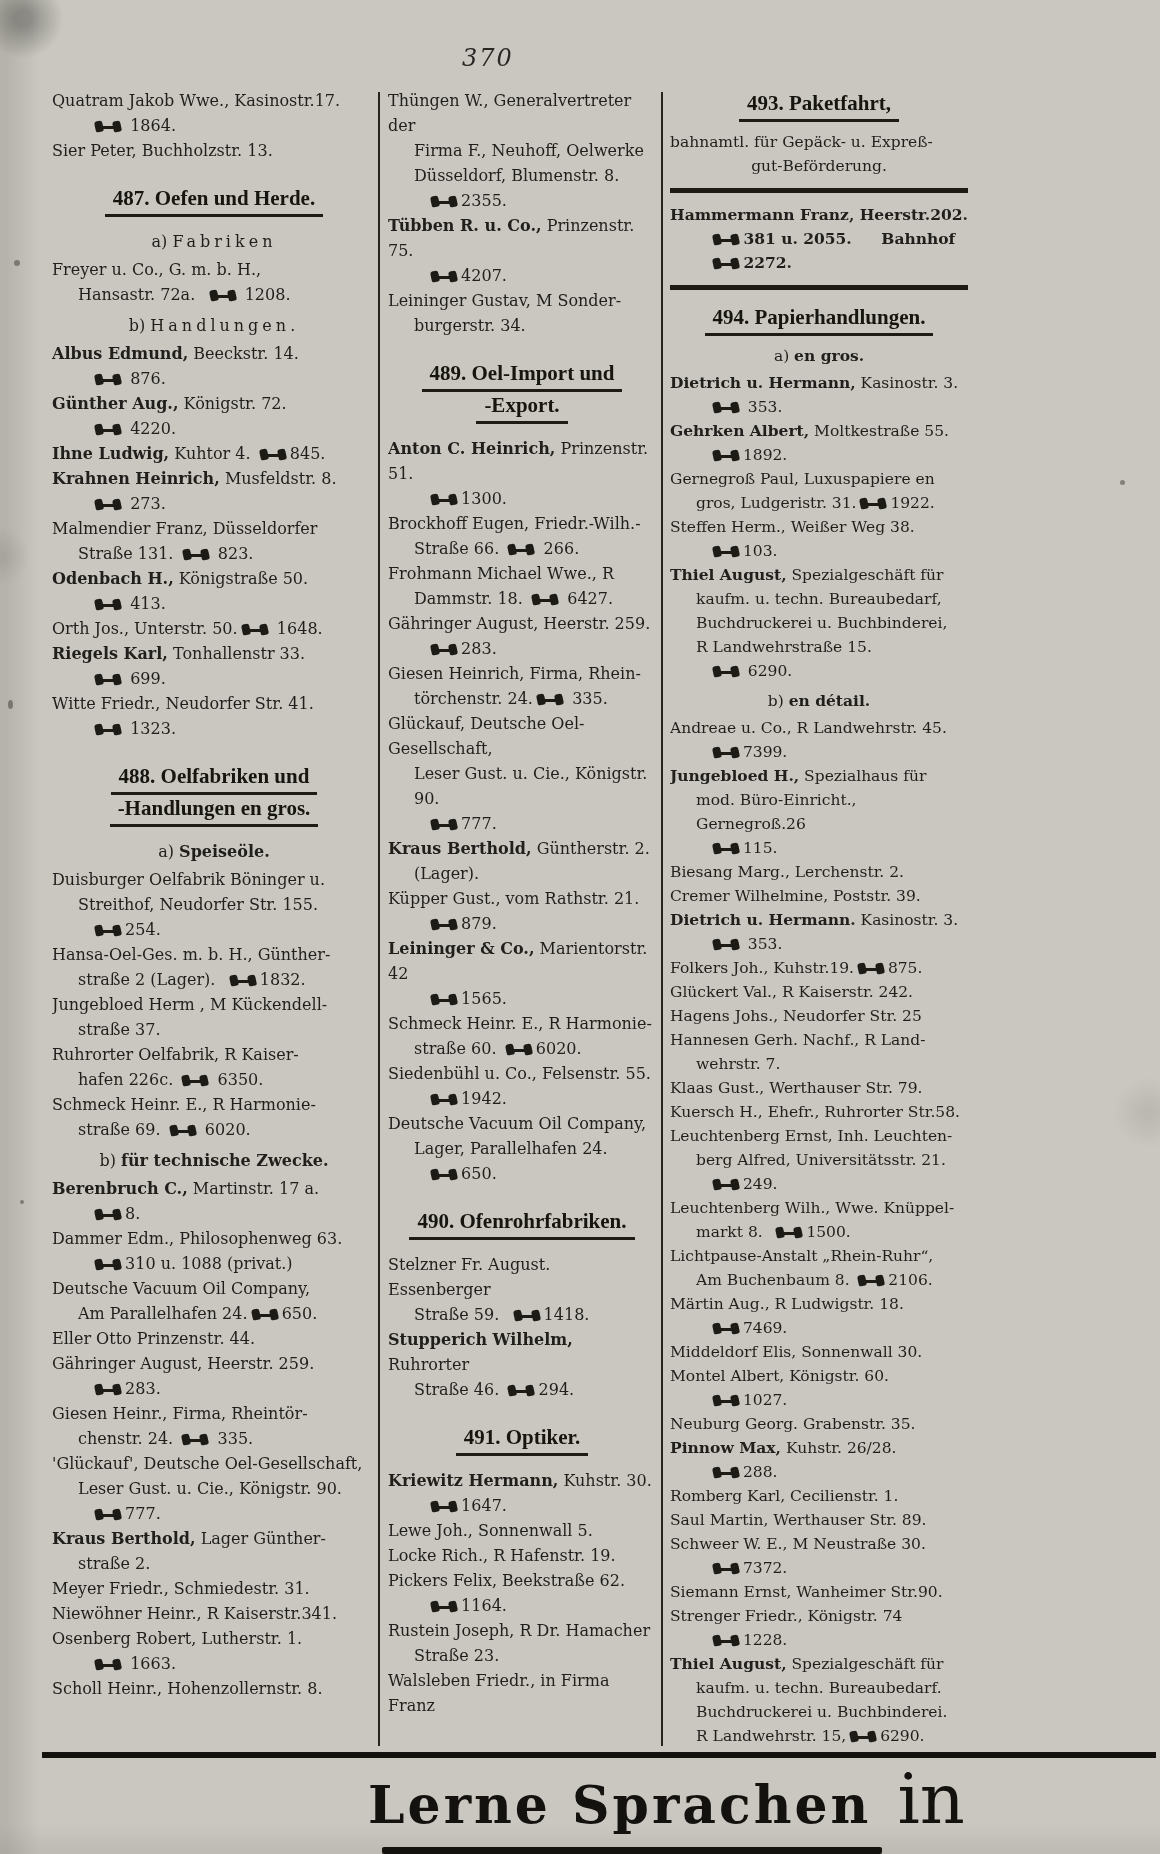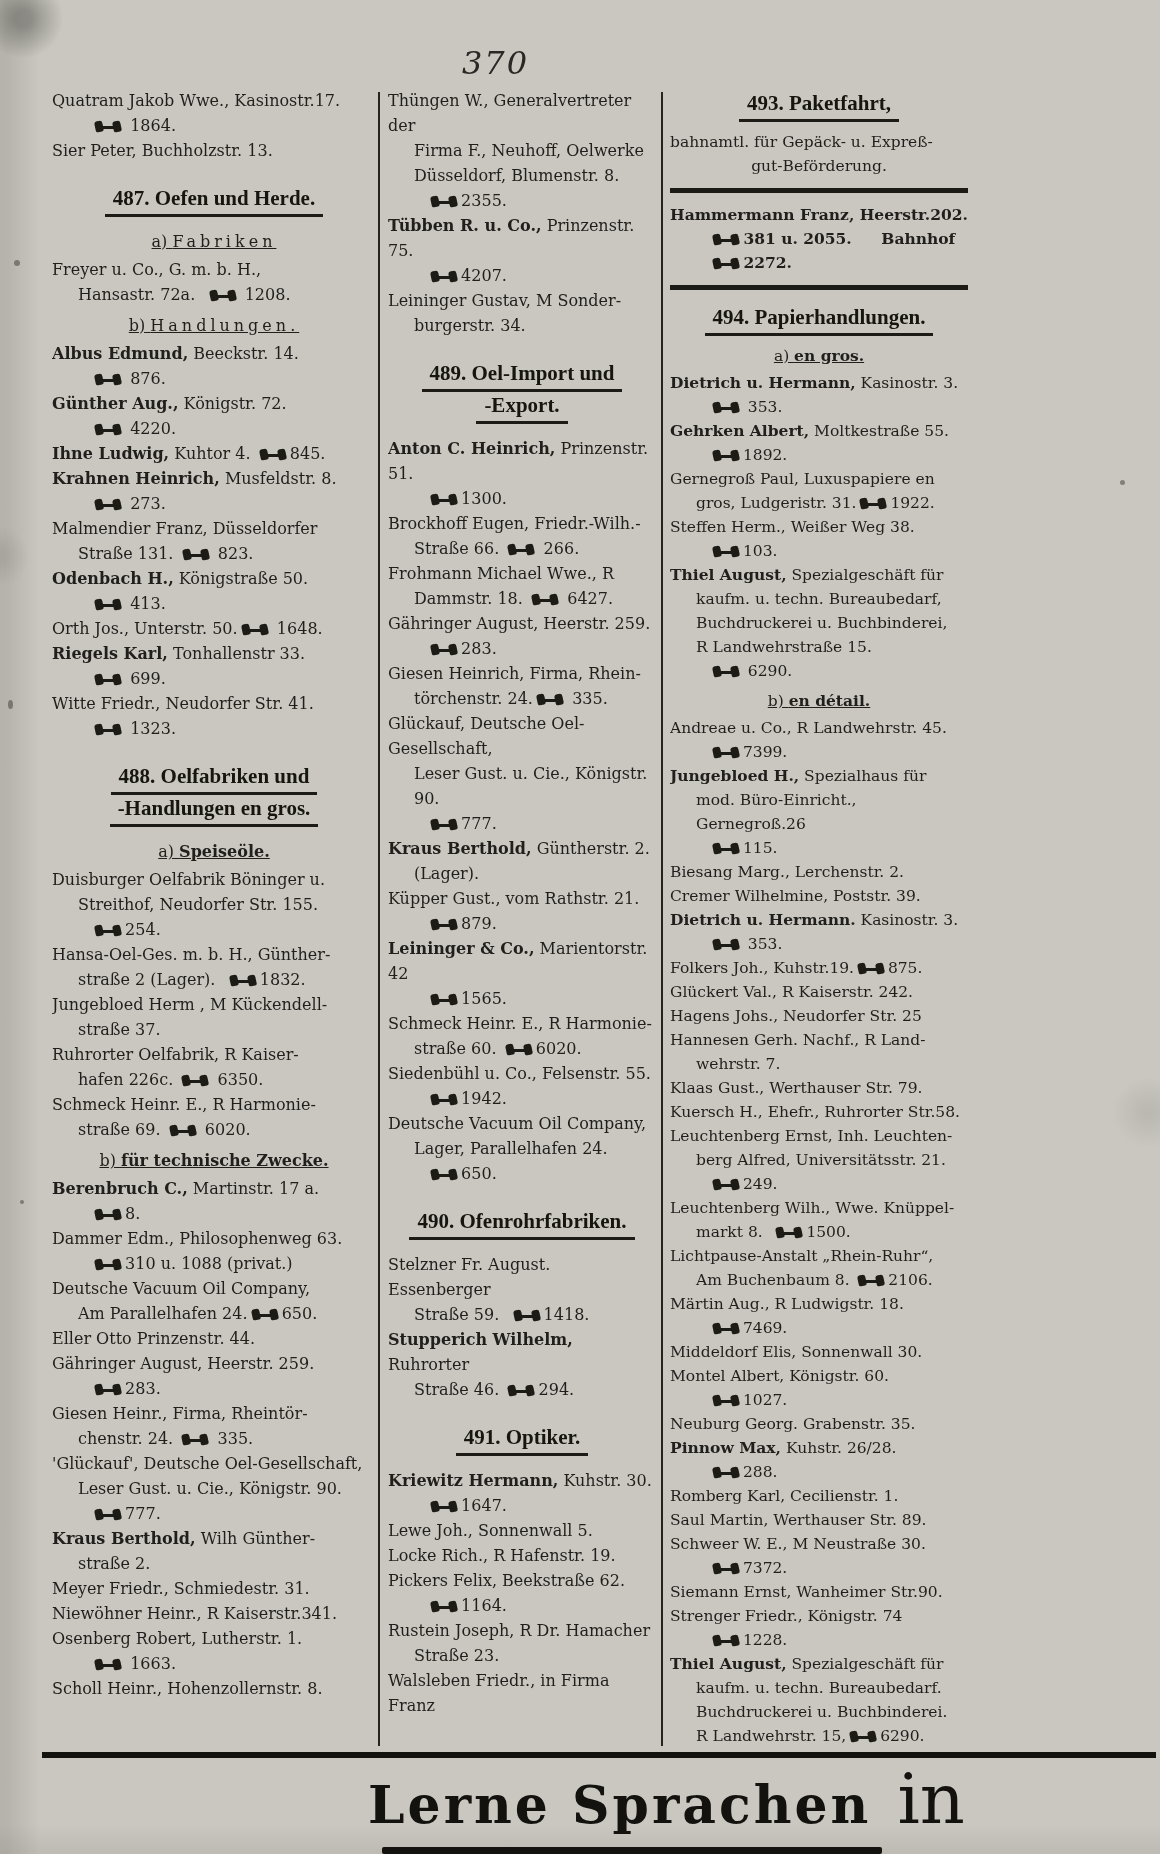--- a/index.html
+++ b/index.html
@@ -8,38 +8,38 @@
     background:#c9c7c0;
     background-image:
       radial-gradient(circle at 2% 1%, rgba(40,40,35,.35) 0 8px, rgba(40,40,35,0) 40px),
       radial-gradient(circle at 0% 30%, rgba(60,60,55,.12) 0 4px, rgba(60,60,55,0) 30px),
       radial-gradient(circle at 99% 60%, rgba(60,60,55,.10) 0 5px, rgba(60,60,55,0) 36px),
       linear-gradient(90deg, rgba(90,88,80,.18) 0 6px, rgba(90,88,80,0) 40px),
       linear-gradient(0deg, rgba(90,88,80,.10) 0 4px, rgba(90,88,80,0) 30px);
     font-family:"DejaVu Serif","Liberation Serif",serif;
     color:#211f1c;
   }
-  .pageno{position:absolute;top:44px;left:462px;font-size:32px;font-style:italic;letter-spacing:2px;color:#2a2825;}
+  .pageno{position:absolute;top:44px;left:462px;font-size:24px;font-style:italic;letter-spacing:2px;color:#2a2825;}
   .col{position:absolute;top:88px;height:1660px;overflow:hidden;font-size:16px;line-height:25px;}
   .c1{left:52px;width:324px;}
   .c2{left:388px;width:268px;}
   .c3{left:670px;width:298px;line-height:24px;font-size:15.5px;}
   .vrule{position:absolute;top:92px;height:1654px;width:2px;background:#26241f;}
   .vr1{left:378px;} .vr2{left:661px;}
   .line{white-space:pre-wrap;}
   .line.i1{padding-left:26px;}
   .line.i2{padding-left:44px;}
   .line.c{text-align:center;padding-left:0;}
   .b{font-weight:bold;}
   .ls{letter-spacing:4px;}
   .h{text-align:center;margin:22px 0 12px;font-weight:bold;font-size:21px;line-height:27px;color:#17150f;font-family:Liberation Serif, serif;}
   .c3 .h{margin:14px 0 8px;}
   .col .h:first-child{margin-top:2px;}
   .ht{display:inline-block;border-bottom:3px solid #1d1b16;padding:0 8px 2px;}
-  .sub{text-align:center;margin:6px 0 3px;text-decoration:underline;}
+  .sub{text-align:center;margin:6px 0 3px;}
   .hrule{height:5px;background:#1d1b16;margin:10px 0;}
   .tel{display:inline-block;width:24px;height:10px;position:relative;vertical-align:-1px;
        background:linear-gradient(#1d1b16,#1d1b16) center/16px 3px no-repeat;}
   .tel::before,.tel::after{content:"";position:absolute;top:-1px;width:8px;height:11px;
        background:#1d1b16;border-radius:3px 3px 2px 2px;transform:rotate(-12deg);}
   .tel::before{left:-1px;} .tel::after{right:-1px;}
   .bigrule{position:absolute;left:42px;top:1752px;width:1114px;height:6px;background:#14120e;}
   .banner{position:absolute;left:368px;top:1758px;white-space:nowrap;color:#14120e;}
   .banner-bold{font-weight:bold;font-size:52px;letter-spacing:3px;}
   .banner-in{font-size:70px;margin-left:26px;}
@@ -152,21 +152,21 @@
       <div class="entry">
         <div class="line i0"><span>Giesen Heinr., Firma, Rheintör-</span></div>
         <div class="line i1"><span>chenstr. 24.  </span><span class="tel"></span><span>  335.</span></div>
       </div>
       <div class="entry">
         <div class="line i0"><span>'Glückauf', Deutsche Oel-Gesellschaft,</span></div>
         <div class="line i1"><span>Leser Gust. u. Cie., Königstr. 90.</span></div>
         <div class="line i2"><span class="tel"></span><span> 777.</span></div>
       </div>
       <div class="entry">
-        <div class="line i0"><span class="b ">Kraus Berthold,</span><span> Wilh Günther-</span></div>
+        <div class="line i0"><span class="b ">Kraus Berthold,</span><span> Lager Günther-</span></div>
         <div class="line i1"><span>straße 2.</span></div>
       </div>
       <div class="entry">
         <div class="line i0"><span>Meyer Friedr., Schmiedestr. 31.</span></div>
       </div>
       <div class="entry">
         <div class="line i0"><span>Niewöhner Heinr., R Kaiserstr.341.</span></div>
       </div>
       <div class="entry">
         <div class="line i0"><span>Osenberg Robert, Lutherstr. 1.</span></div>

